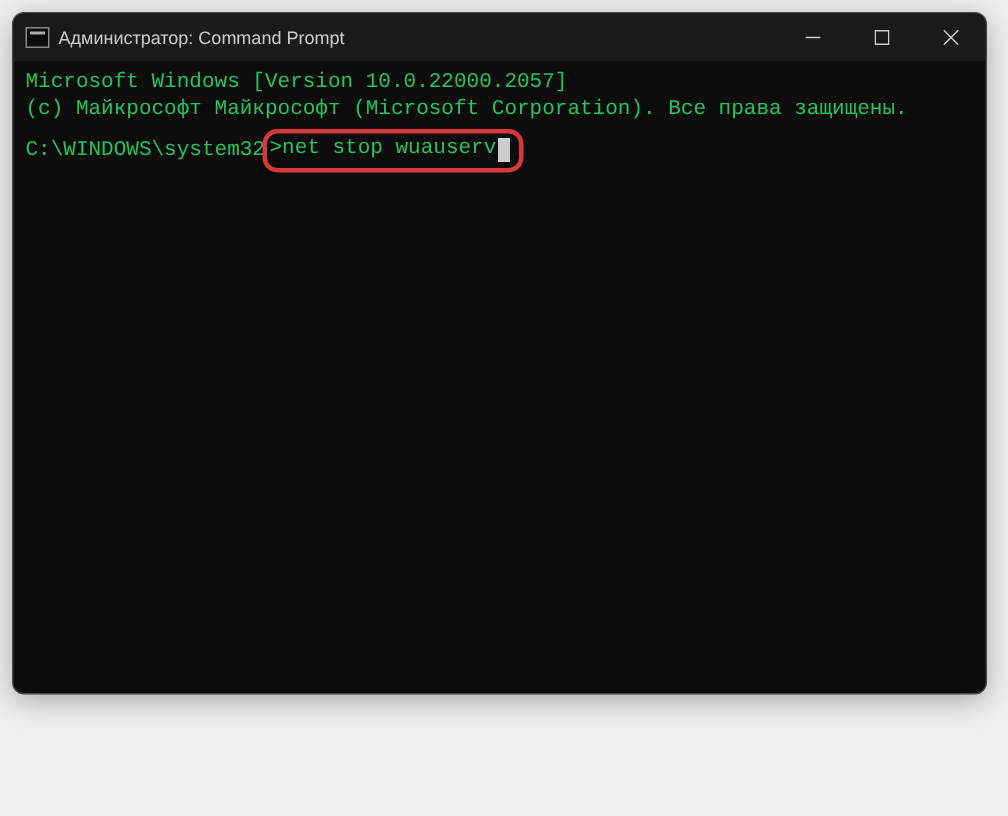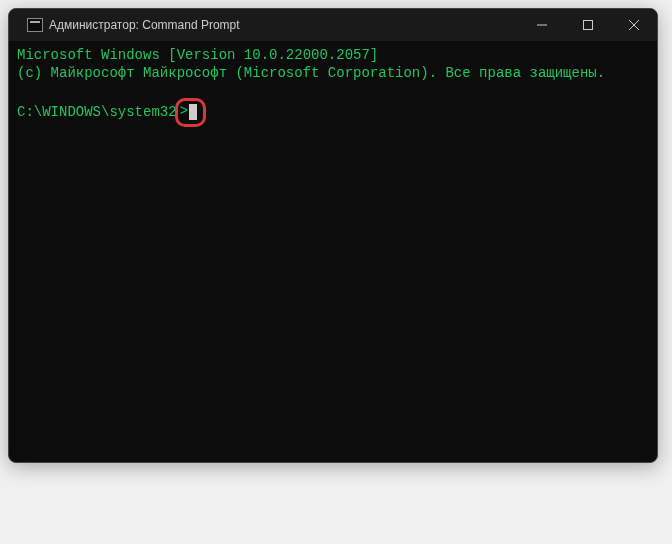--- a/index.html
+++ b/index.html
@@ -21,21 +21,21 @@
       border-radius: 8px;
       overflow: hidden;
       box-shadow: 0 4px 20px rgba(0,0,0,0.3);
     }
     .titlebar {
       height: 32px;
       background: #1a1a1a;
       display: flex;
       align-items: center;
       justify-content: space-between;
-      padding-left: 18px;
+      padding-left: 8px;
     }
     .titlebar-left {
       display: flex;
       align-items: center;
       gap: 6px;
     }
     .titlebar-icon {
       width: 16px;
       height: 14px;
       background: #0c0c0c;
@@ -73,21 +73,21 @@
       padding: 6px 8px;
       color: #22c55e;
       font-size: 14px;
       line-height: 1.25;
       font-family: Consolas, "Courier New", monospace;
     }
     .line { white-space: pre; }
     .prompt-line {
       display: flex;
       align-items: center;
-      margin-top: 16px;
+      margin-top: 4px;
     }
     .prompt-path { white-space: pre; }
     .highlight-box {
       border: 3px solid #d93838;
       border-radius: 10px;
       padding: 2px 6px 3px 2px;
       display: inline-flex;
       align-items: center;
       margin-left: -2px;
     }
@@ -128,17 +128,18 @@
       </div>
     </div>
   </div>
   <div class="terminal-content">
     <div class="line">Microsoft Windows [Version 10.0.22000.2057]</div>
     <div class="line">(c) Майкрософт Майкрософт (Microsoft Corporation). Все права защищены.</div>
     <div class="prompt-line">
       <span class="prompt-path">C:\WINDOWS\system32</span>
         <span class="highlight-box">
           <span>&gt;</span>
+          <span>net stop wuauserv</span>
           <span class="caret"></span>
         </span>
     </div>
   </div>
 </div>
 
 </body></html>

